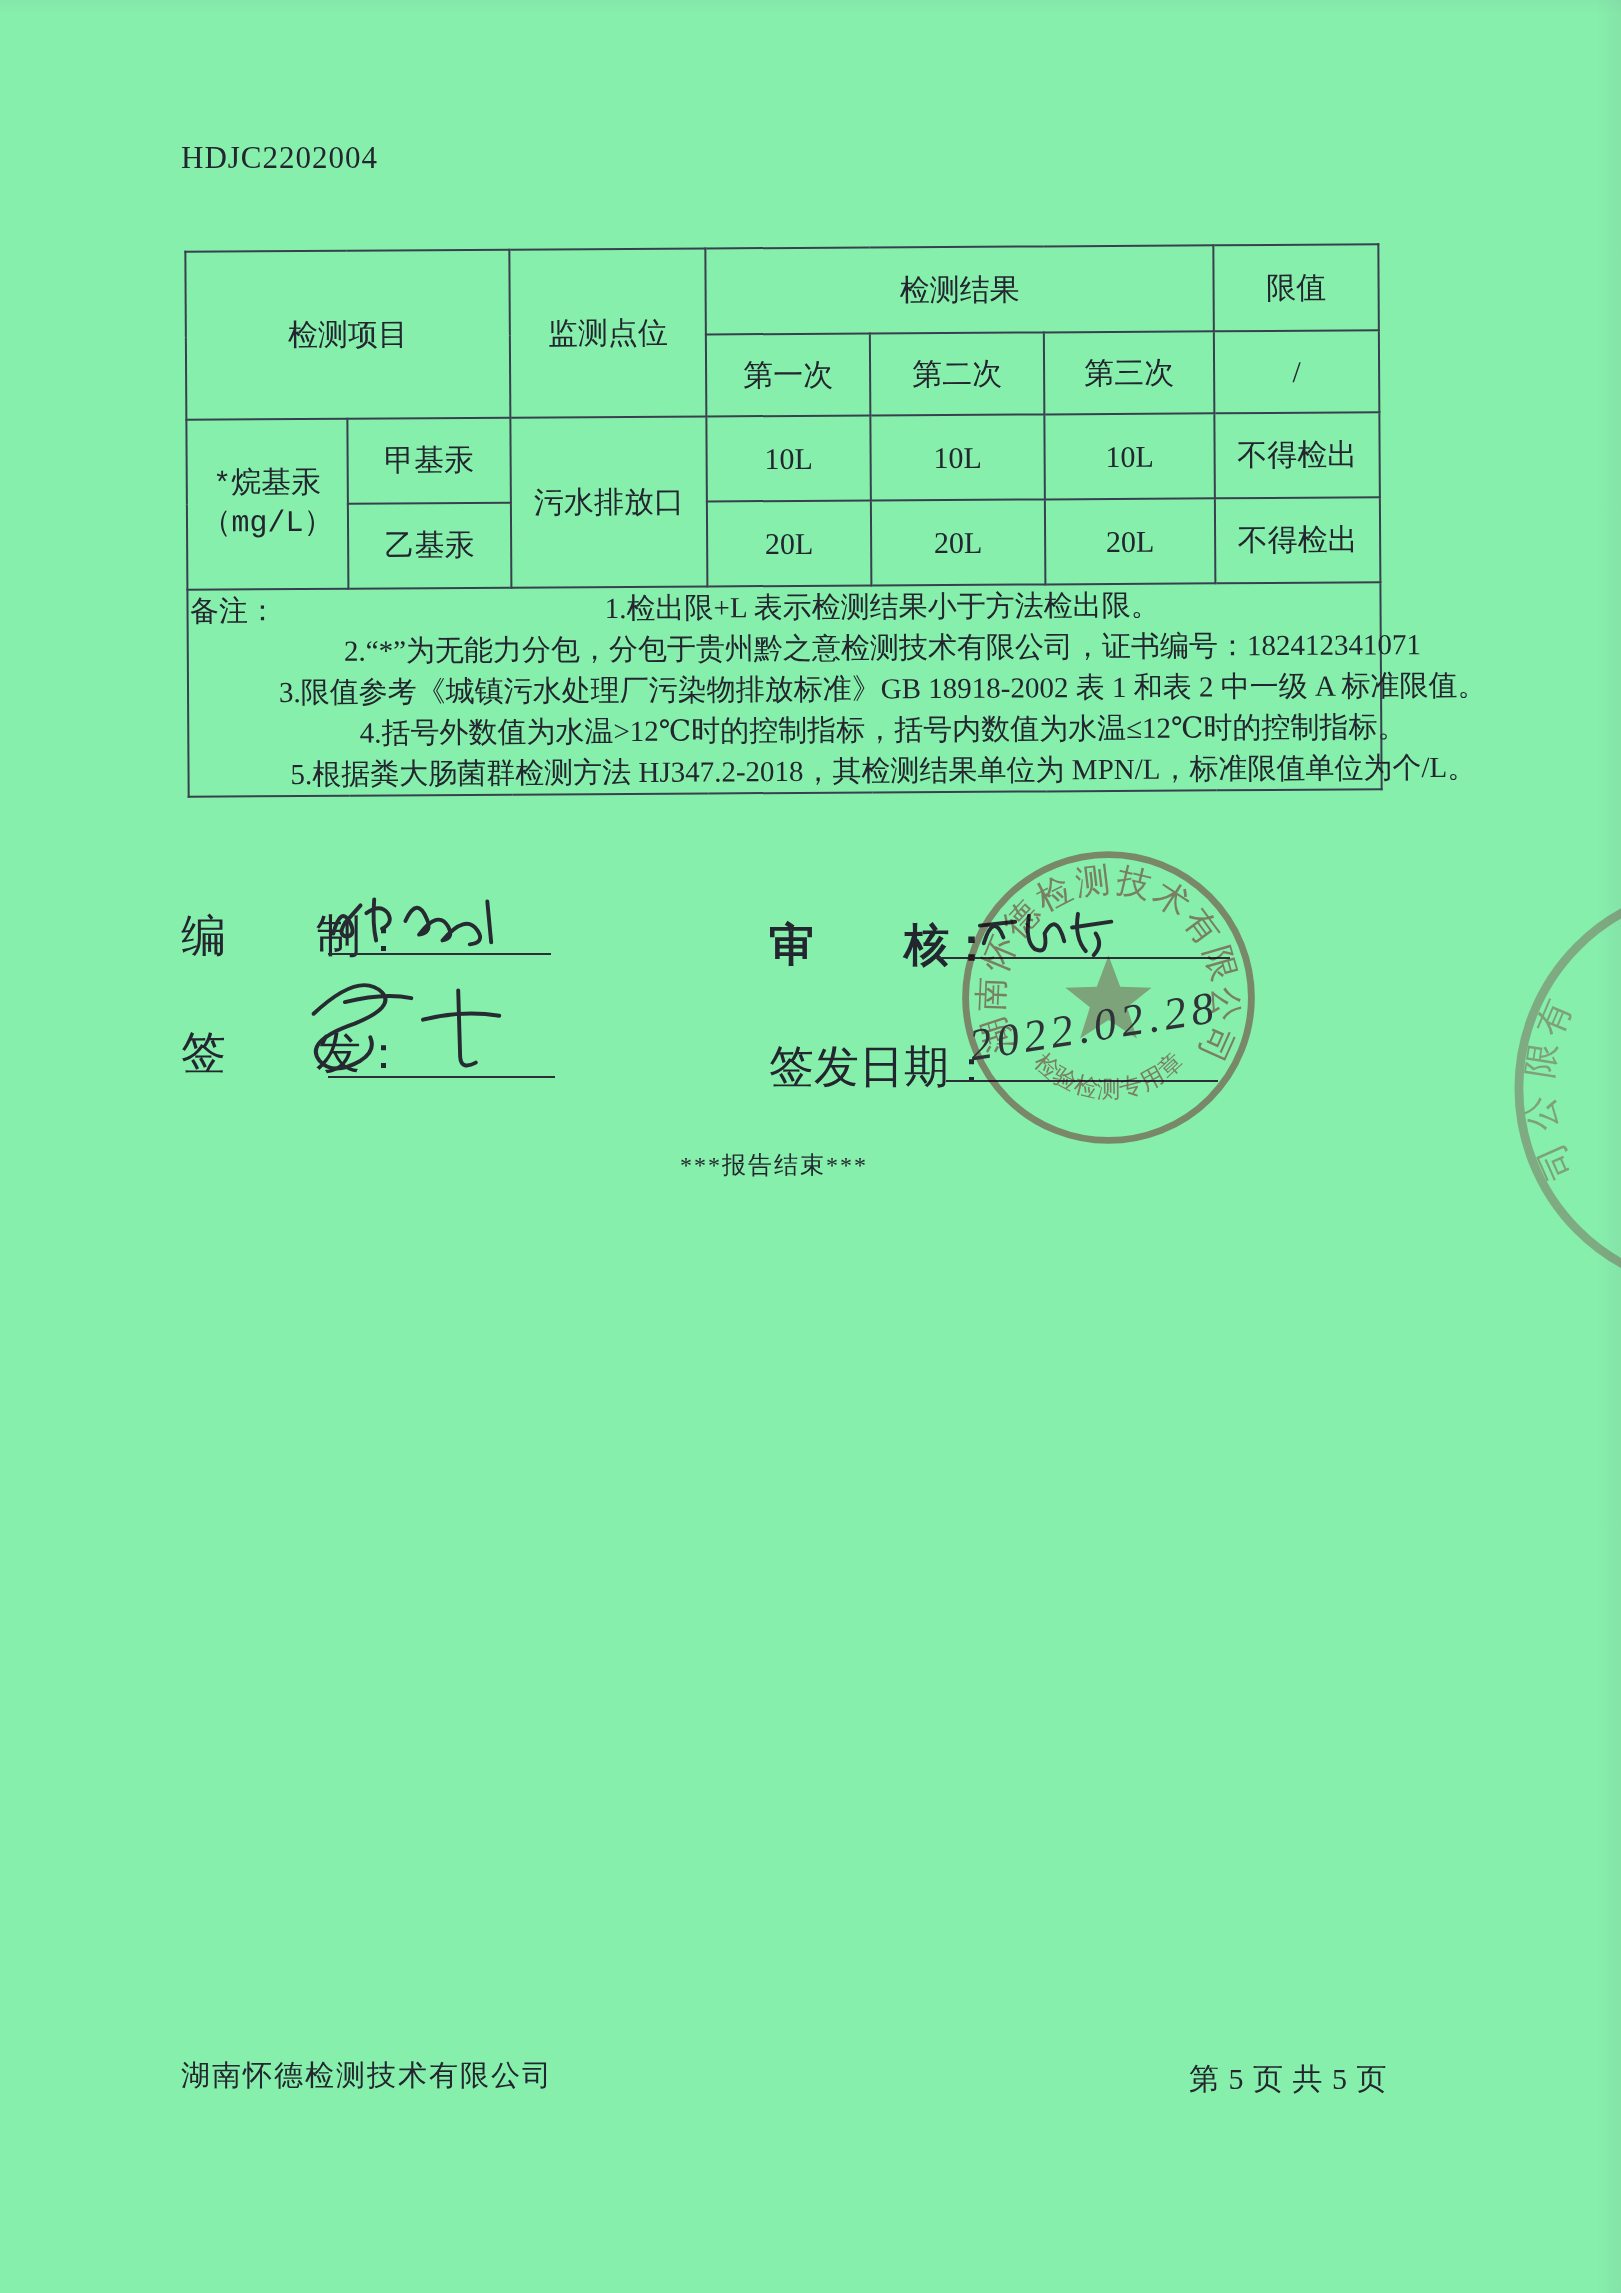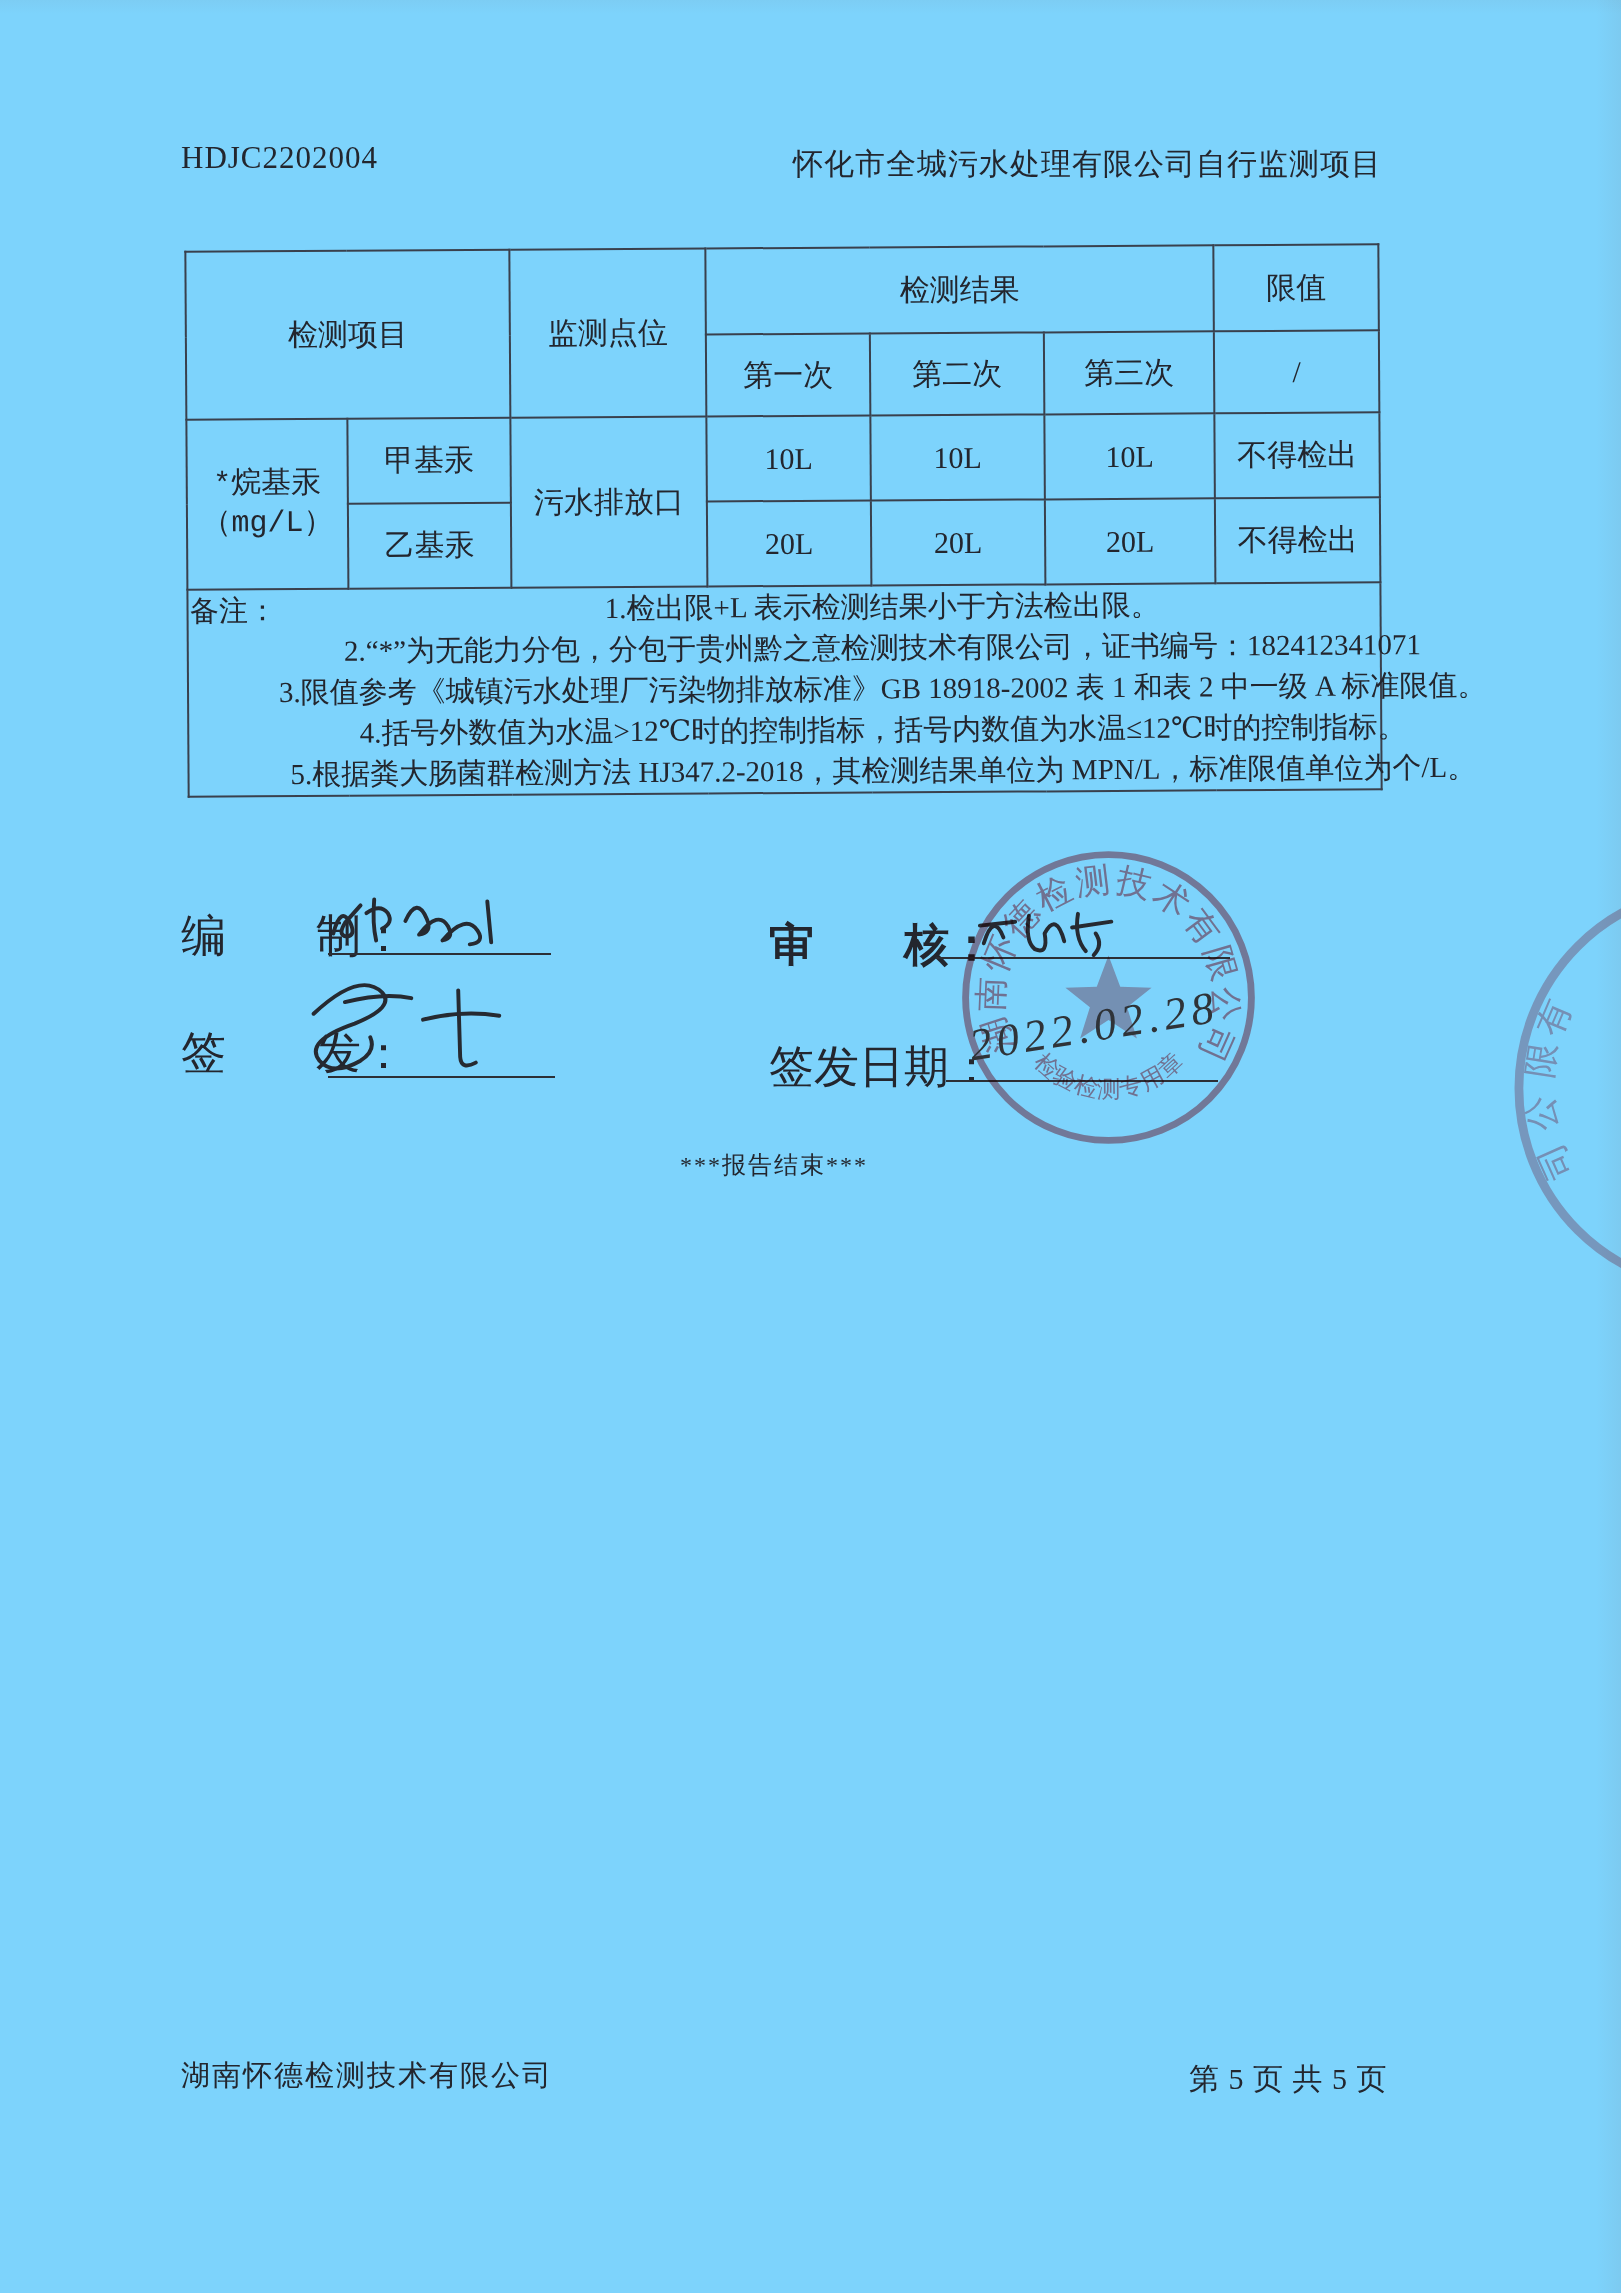--- a/index.html
+++ b/index.html
@@ -1,18 +1,18 @@
 <!DOCTYPE html>
 <html><head>
 <meta charset="utf-8">
 <style>
   * { margin:0; padding:0; box-sizing:border-box; }
   html,body { width:1621px; height:2294px; }
   body { font-family:"Liberation Serif","DejaVu Serif",serif; color:#23262e; background:#fcfdfe; position:relative; overflow:hidden; }
-  .page { position:absolute; inset:0; background:#7dd3fc; }
+  .page { position:absolute; inset:0; background:#86efac; }
   .scan-edge-right { position:absolute; top:0; right:0; width:25.5px; height:100%; background:linear-gradient(to right, rgba(120,125,135,0) 0%, rgba(120,125,135,0.10) 100%); }
   .scan-edge-top { position:absolute; top:0; left:0; width:100%; height:13.7px; background:linear-gradient(to bottom, rgba(120,125,135,0.07), rgba(120,125,135,0)); }
 
   .doc-code { position:absolute; left:181px; top:140px; font-size:31px; letter-spacing:1px; }
   .doc-title { position:absolute; right:239px; top:144px; font-size:30px; letter-spacing:1px; }
 
   table.results { position:absolute; left:186px; top:247px; width:1192px; border-collapse:collapse; table-layout:fixed; transform:rotate(-0.35deg); }
   table.results td { border:2px solid #39404d; text-align:center; vertical-align:middle; font-size:30px; padding:0; }
   .rh1 { height:86px; } .rh2 { height:82px; } .rd { height:85px; }
   td.notes-cell { height:206px; text-align:left; vertical-align:top; padding:5.9px 13.7px 5.9px 21.6px; }
@@ -35,21 +35,20 @@
   .footer-page { position:absolute; left:1189px; top:2059px; font-size:30px; letter-spacing:1px; }
 </style>
 </head>
 <body>
 
 <div class="page">
   <div class="scan-edge-top"></div>
   <div class="scan-edge-right"></div>
 
   <div class="doc-code">HDJC2202004</div>
-  <div class="doc-title">怀化市全城污水处理有限公司自行监测项目</div>
 
   <table class="results">
     <colgroup>
       <col style="width:161px">
         <col style="width:163px">
         <col style="width:196px">
       <col style="width:164px">
         <col style="width:174px">
         <col style="width:170px">
         <col style="width:165px">

